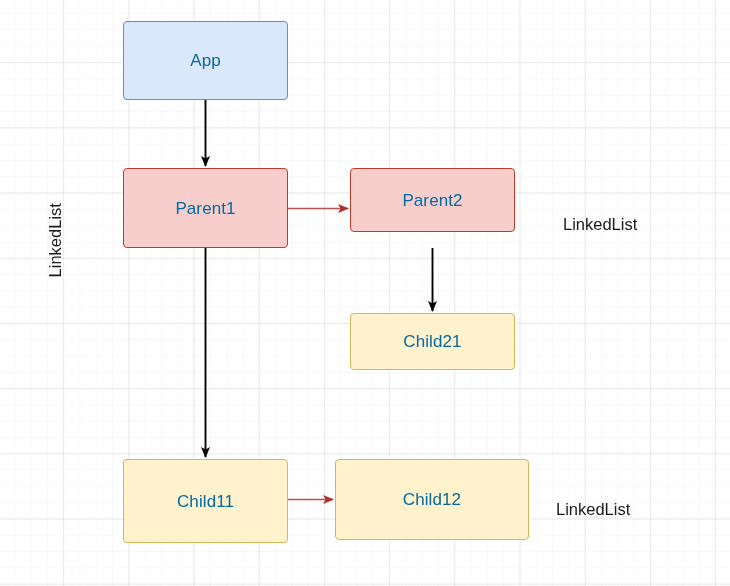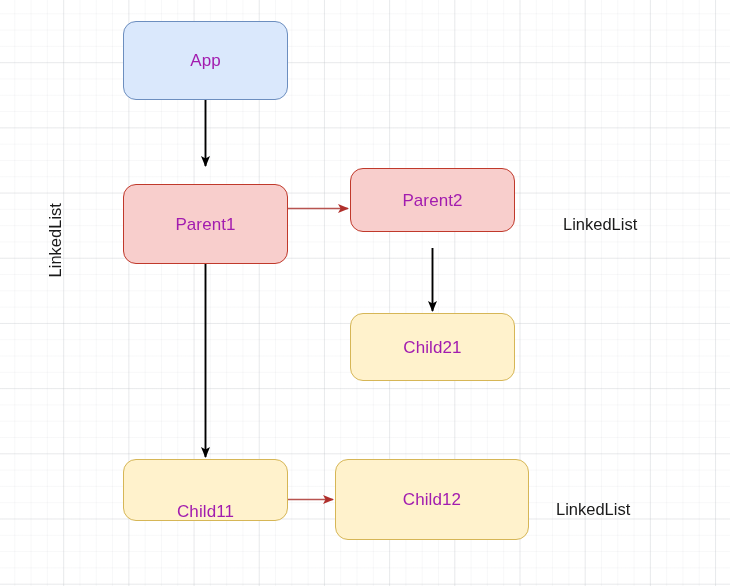--- a/index.html
+++ b/index.html
@@ -39,26 +39,26 @@
     height: 586px;
     pointer-events: none;
   }
 
   .node {
     position: absolute;
     box-sizing: border-box;
     display: flex;
     align-items: center;
     justify-content: center;
-    border-radius: 13px;
+    border-radius: 4px;
     border-style: solid;
     border-width: 1.6px;
     font-size: 17px;
     line-height: 1;
-    color: #a21caf;
+    color: #0369a1;
     letter-spacing: 0.1px;
   }
 
   .node.blue   { background: #dae8fc; border-color: #6c8ebf; }
   .node.red    { background: #f8cecc; border-color: #c0392b; }
   .node.yellow { background: #fff2cc; border-color: #d6b656; }
 
   .side-label {
     position: absolute;
     font-size: 16.5px;
@@ -95,33 +95,33 @@
 
     <line x1="205.5" y1="248" x2="205.5" y2="457" stroke="#000000" stroke-width="1.9" marker-end="url(#arrow-black)"></line>
 
     <line x1="288" y1="499.5" x2="333" y2="499.5" stroke="#b85450" stroke-width="1.7" marker-end="url(#arrow-red)"></line>
   </svg>
 
   <div class="node blue" style="left:123px; top:21px; width:165px; height:79px;">
     <span>App</span>
   </div>
 
-  <div class="node red" style="left:123px; top:184px; width:165px; height:80px;">
+  <div class="node red" style="left:123px; top:168px; width:165px; height:80px;">
     <span>Parent1</span>
   </div>
 
   <div class="node red" style="left:350px; top:168px; width:165px; height:64px;">
     <span>Parent2</span>
   </div>
 
-  <div class="node yellow" style="left:350px; top:313px; width:165px; height:68px;">
+  <div class="node yellow" style="left:350px; top:313px; width:165px; height:57px;">
     <span>Child21</span>
   </div>
 
-  <div class="node yellow" style="left:123px; top:459px; width:165px; height:62px;align-items:flex-end;">
+  <div class="node yellow" style="left:123px; top:459px; width:165px; height:84px;">
     <span>Child11</span>
   </div>
 
   <div class="node yellow" style="left:335px; top:459px; width:194px; height:81px;">
     <span>Child12</span>
   </div>
 
   <div class="side-label vertical" style="left:9px; top:232px; width:92px; text-align:center;">LinkedList</div>
 
   <div class="side-label" style="left:563px; top:216px;">LinkedList</div>

